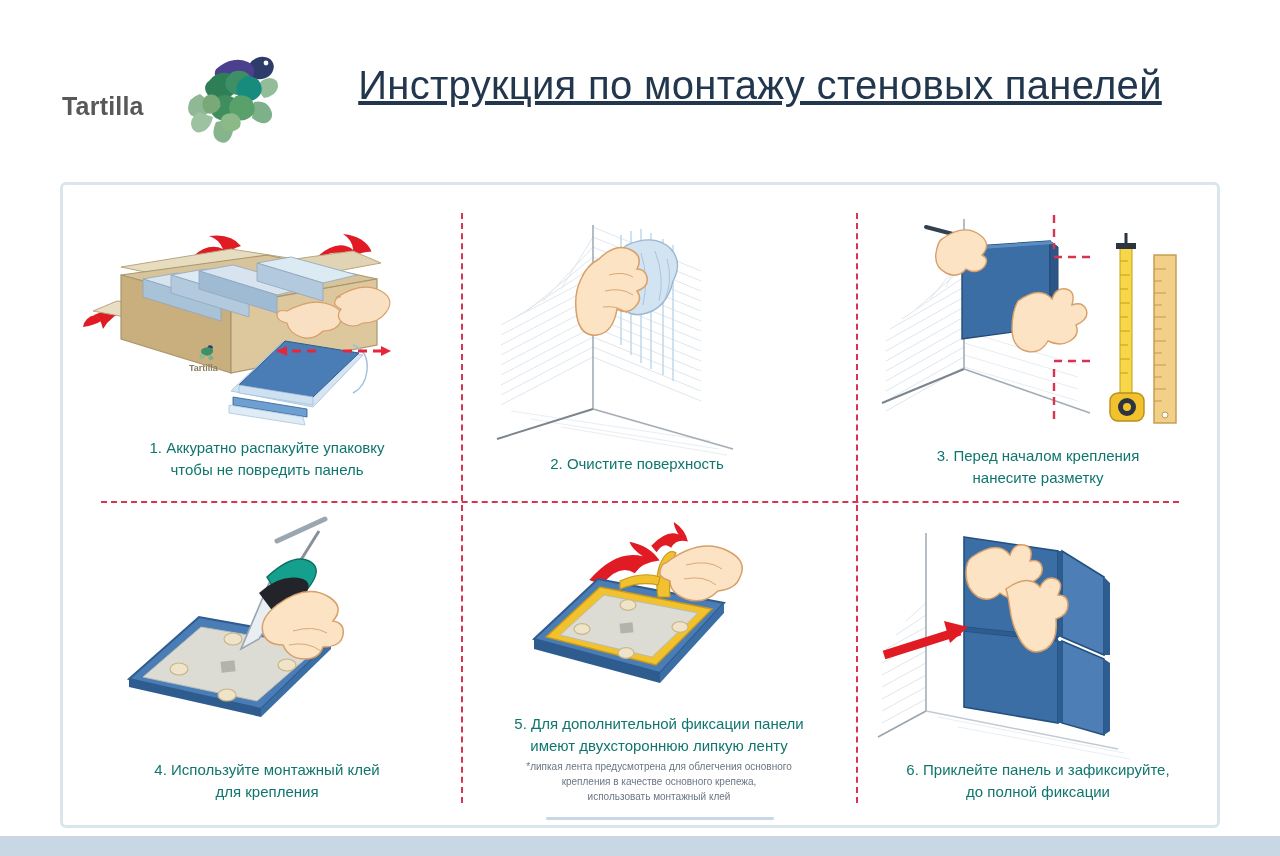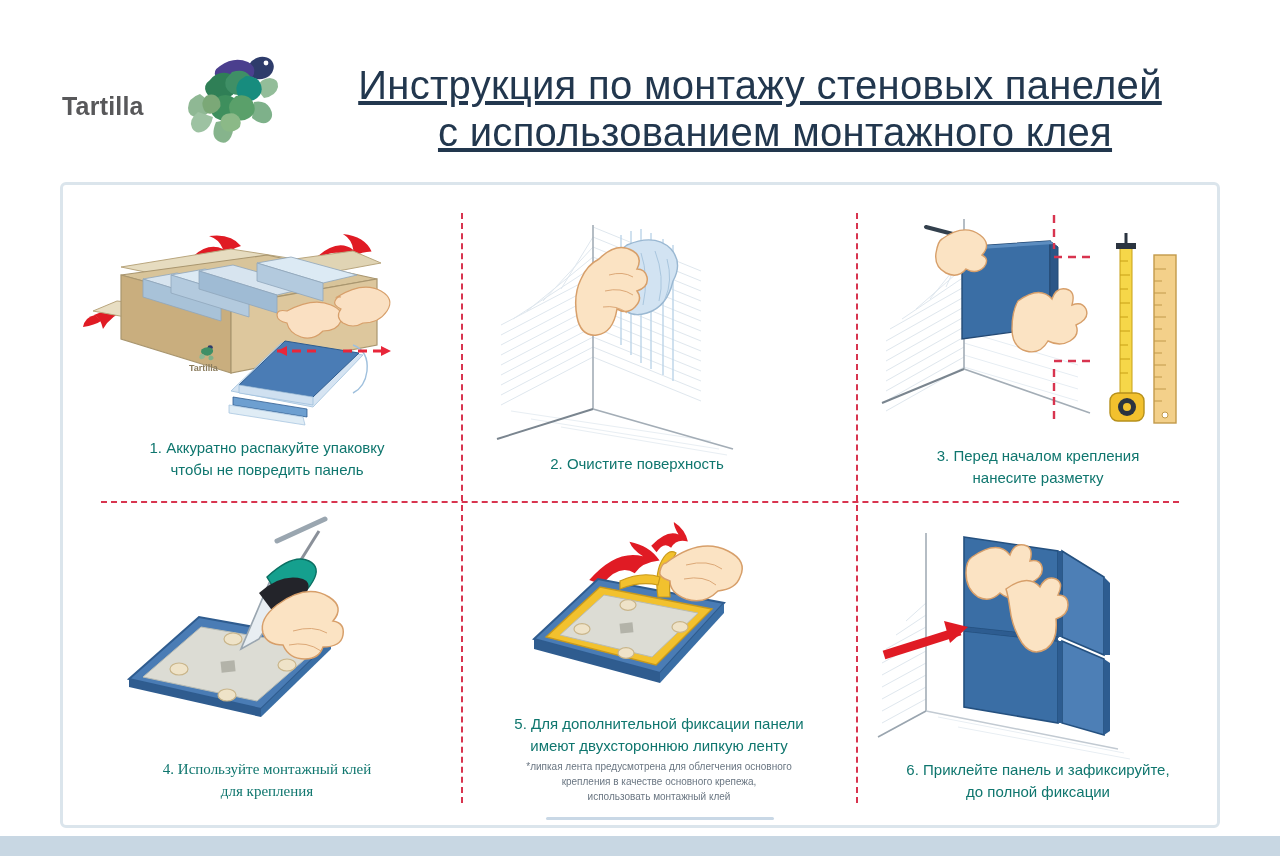--- a/index.html
+++ b/index.html
@@ -68,21 +68,20 @@
         <path d="M60 30 q12 0 15 9 q3 10 -7 15 q-11 5 -16 -4 q-4 -9 2 -16 z" fill="#178c7e"></path>
         <path d="M30 52 q10 -6 18 0 q8 6 3 15 q-6 10 -17 7 q-10 -3 -9 -13 q0 -6 5 -9 z" fill="#3e8f5d"></path>
         <path d="M50 50 q12 -3 17 6 q5 10 -4 16 q-10 6 -17 -2 q-6 -9 0 -16 z" fill="#5aa06a"></path>
         <path d="M20 50 q8 -4 13 3 q4 7 -2 12 q-8 6 -13 -1 q-4 -8 2 -14 z" fill="#7ba877"></path>
         <path d="M40 68 q10 -3 14 5 q3 9 -6 12 q-10 3 -13 -6 q-2 -8 5 -11 z" fill="#8bb987"></path>
       </svg>
     </div>
 
     <div class="title">
       <div class="line one">Инструкция по монтажу стеновых панелей</div>
-      <div class="line two">с использованием монтажного клея</div>
     </div>
   </div>
 
   <div class="frame">
 
     <div class="vdiv v1"></div>
     <div class="vdiv v2"></div>
     <div class="hdiv h1"></div>
 
     <div class="cell" style="left:18px;top:20px;width:372px;height:290px;">
@@ -337,21 +336,21 @@
           <path d="M206 78 q22 -8 34 8 q6 12 -8 16 q-16 4 -26 -10 z" fill="#23242a"></path>
 
           <path d="M196 84 q30 -22 52 -8 q16 10 4 24 q12 2 10 14 q-2 12 -20 12 q-4 12 -18 12
                    q-16 0 -22 -14 q-16 0 -20 -12 q-4 -14 14 -28 z" fill="#fbe3c3" stroke="#d79f6a" stroke-width="1.5"></path>
           <g stroke="#dca877" stroke-width="1" fill="none">
             <path d="M212 110 q20 -6 34 2"></path>
               <path d="M208 124 q18 -4 32 6"></path>
           </g>
         </svg>
       </div>
-      <div class="caption" style="top:238px;font-family:Liberation Serif, serif;">
+      <div class="caption" style="top:238px;">
         <div>4. Используйте монтажный клей</div>
         <div>для крепления</div>
       </div>
     </div>
 
     <div class="cell" style="left:405px;top:336px;width:382px;height:290px;">
       <div class="art">
         <svg viewBox="0 0 382 200" width="382" height="200">
 
           <path d="M120 56 q30 -28 56 -18 q-10 -8 -12 -16 q20 6 28 22 q-18 0 -26 10 q-14 -12 -34 8 z" fill="#e01b24" transform="rotate(-6 150 46)"></path>

